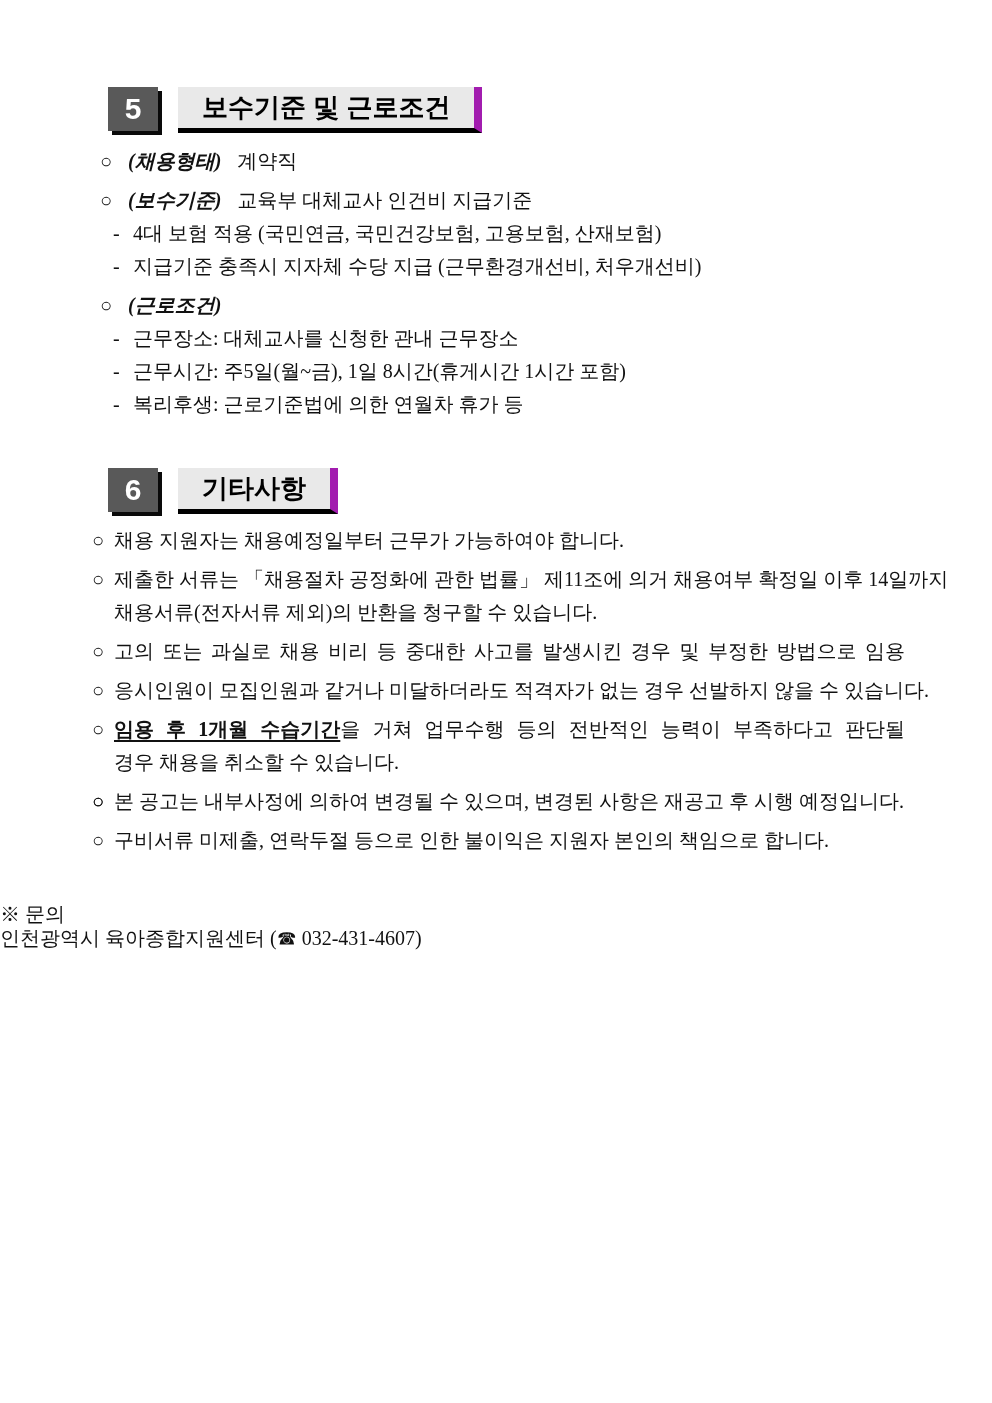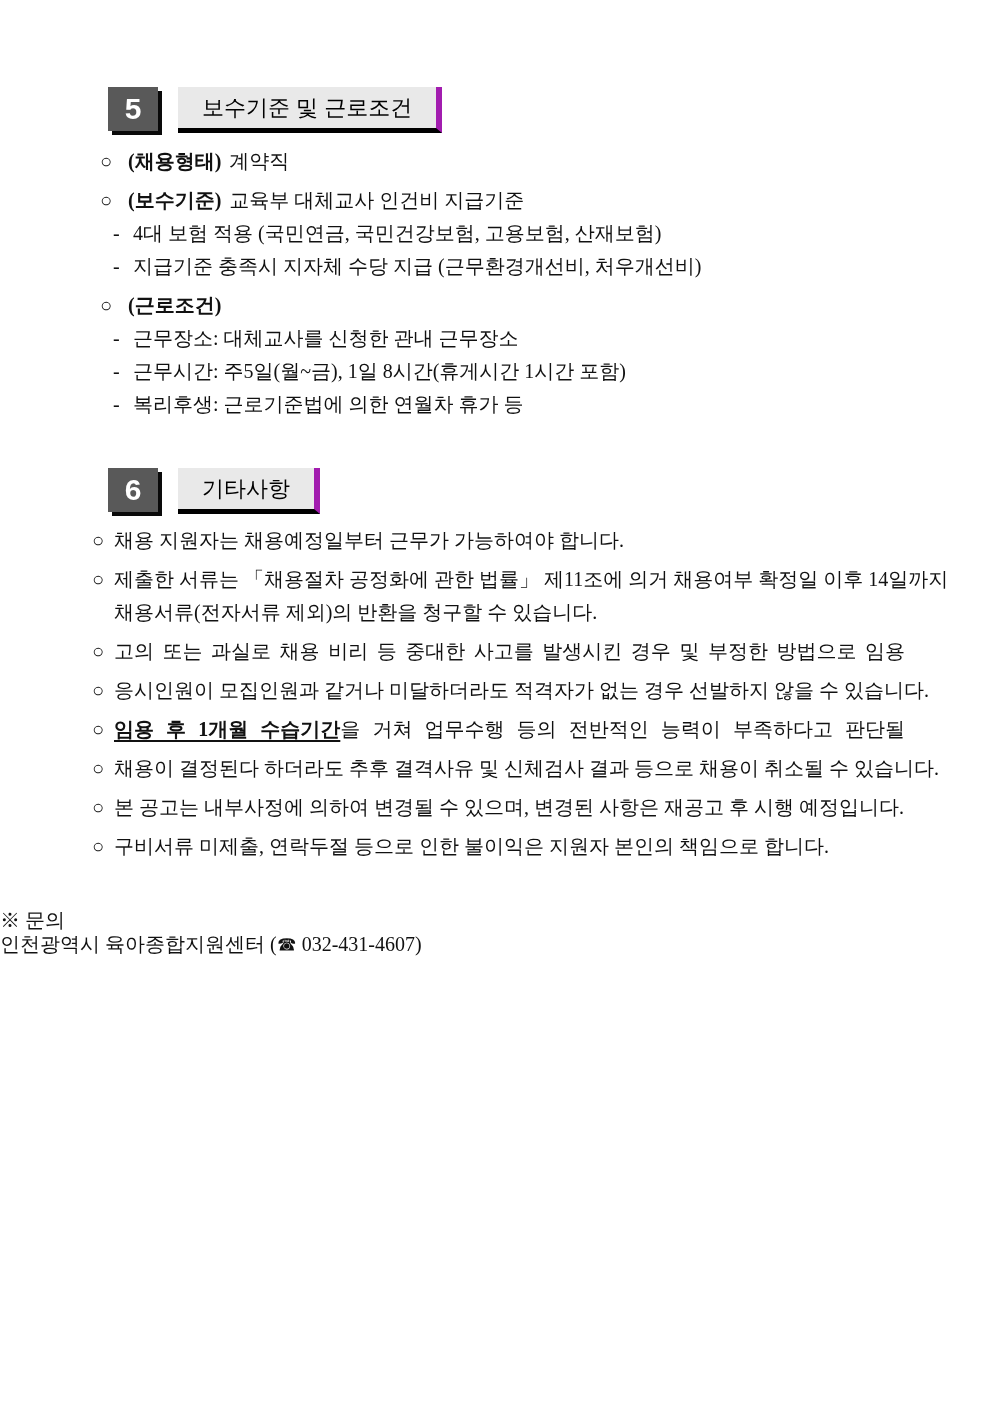--- a/index.html
+++ b/index.html
@@ -33,26 +33,26 @@
     font-family: "Liberation Sans", "DejaVu Sans", sans-serif;
     font-weight: bold;
     font-size: 30px;
     line-height: 44px;
     text-align: center;
     box-shadow: 4px 4px 0 #0a0a0a;
   }
   .sec-title {
     margin-left: 20px;
     background: #e9e9e9;
-    border-right: 6px solid #a21caf;
+    border-right: 8px solid #a21caf;
     border-bottom: 5px solid #000000;
     padding: 0 24px;
     font-family: "Liberation Sans", "DejaVu Sans", sans-serif;
-    font-weight: normal;
-    font-size: 22px;
+    font-weight: bold;
+    font-size: 26px;
     line-height: 41px;
     color: #000000;
     white-space: nowrap;
   }
   .sec-header.s6 { margin-top: 52px; }
 
   
   .s5-list {
     margin: 15px 0 0 100px;
     width: 813px;
@@ -61,21 +61,21 @@
   .s5-line {
     position: relative;
     line-height: 24px;
     white-space: nowrap;
   }
   .s5-line.bullet-line { padding-left: 28px; margin-top: 15px; }
   .s5-line.bullet-line.first { margin-top: 0; }
   .s5-line.dash-line { padding-left: 33px; margin-top: 9px; }
   .s5-line .marker { position: absolute; left: 0; top: 0; }
   .s5-line.dash-line .marker { left: 13px; }
-  .lbl { font-weight: bold; margin-right: 8px; }
+  .lbl { font-weight: bold; margin-right: 16px; font-style: italic; }
 
   
   .s6-list {
     margin: 12px 0 0 92px;
     width: 813px;
     font-size: 20px;
   }
   .s6-line {
     position: relative;
     padding-left: 22px;
@@ -171,25 +171,28 @@
       <div class="s6-item">
         <div class="s6-line lead">
           <span class="marker">○</span><span>응시인원이 모집인원과 같거나 미달하더라도 적격자가 없는 경우 선발하지 않을 수 있습니다.</span>
         </div>
       </div>
 
       <div class="s6-item">
         <div class="s6-line lead stretch">
           <span class="marker">○</span><span class="emph">임용 후 1개월 수습기간</span><span>을 거쳐 업무수행 등의 전반적인 능력이 부족하다고 판단될</span>
         </div>
-      </div>
-
-      <div class="s6-item">
-        <div class="s6-line lead">
-          <span class="marker">○</span><span>채용이 결정된다 하더라도 추후 결격사유 및 신체검사 결과 등으로 채용이 취소될 수 있습니다.</span>
+        <div class="s6-line">
+          <span>경우 채용을 취소할 수 있습니다.</span>
+        </div>
+      </div>
+
+      <div class="s6-item">
+        <div class="s6-line lead">
+          <span class="marker">○</span>
         </div>
       </div>
 
       <div class="s6-item">
         <div class="s6-line lead">
           <span class="marker">○</span><span>본 공고는 내부사정에 의하여 변경될 수 있으며, 변경된 사항은 재공고 후 시행 예정입니다.</span>
         </div>
       </div>
 
       <div class="s6-item">

